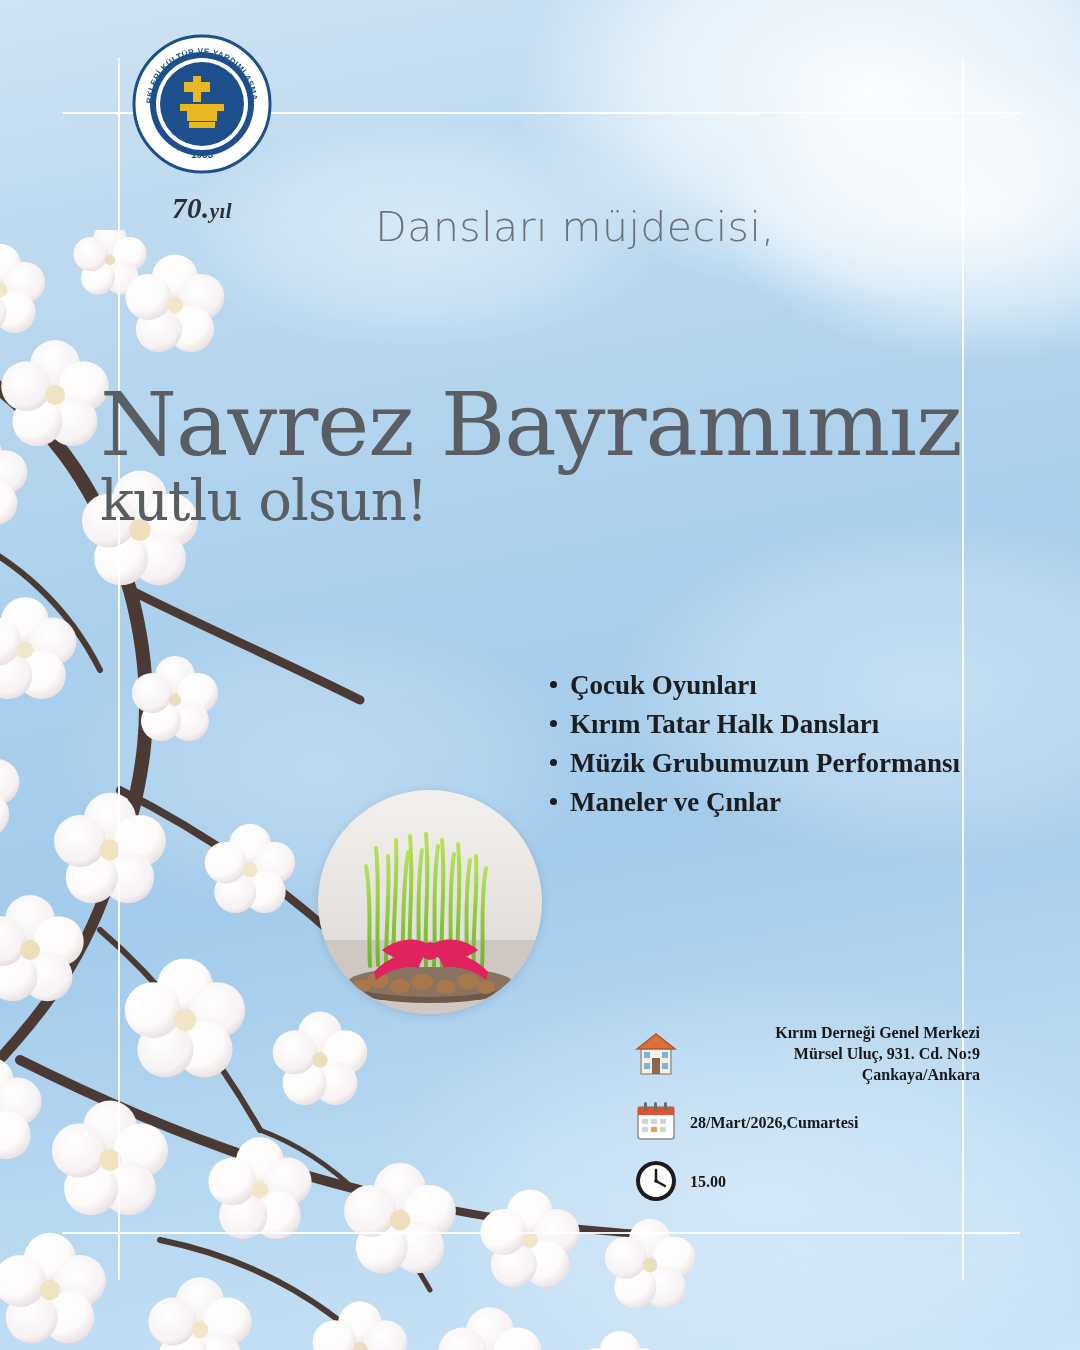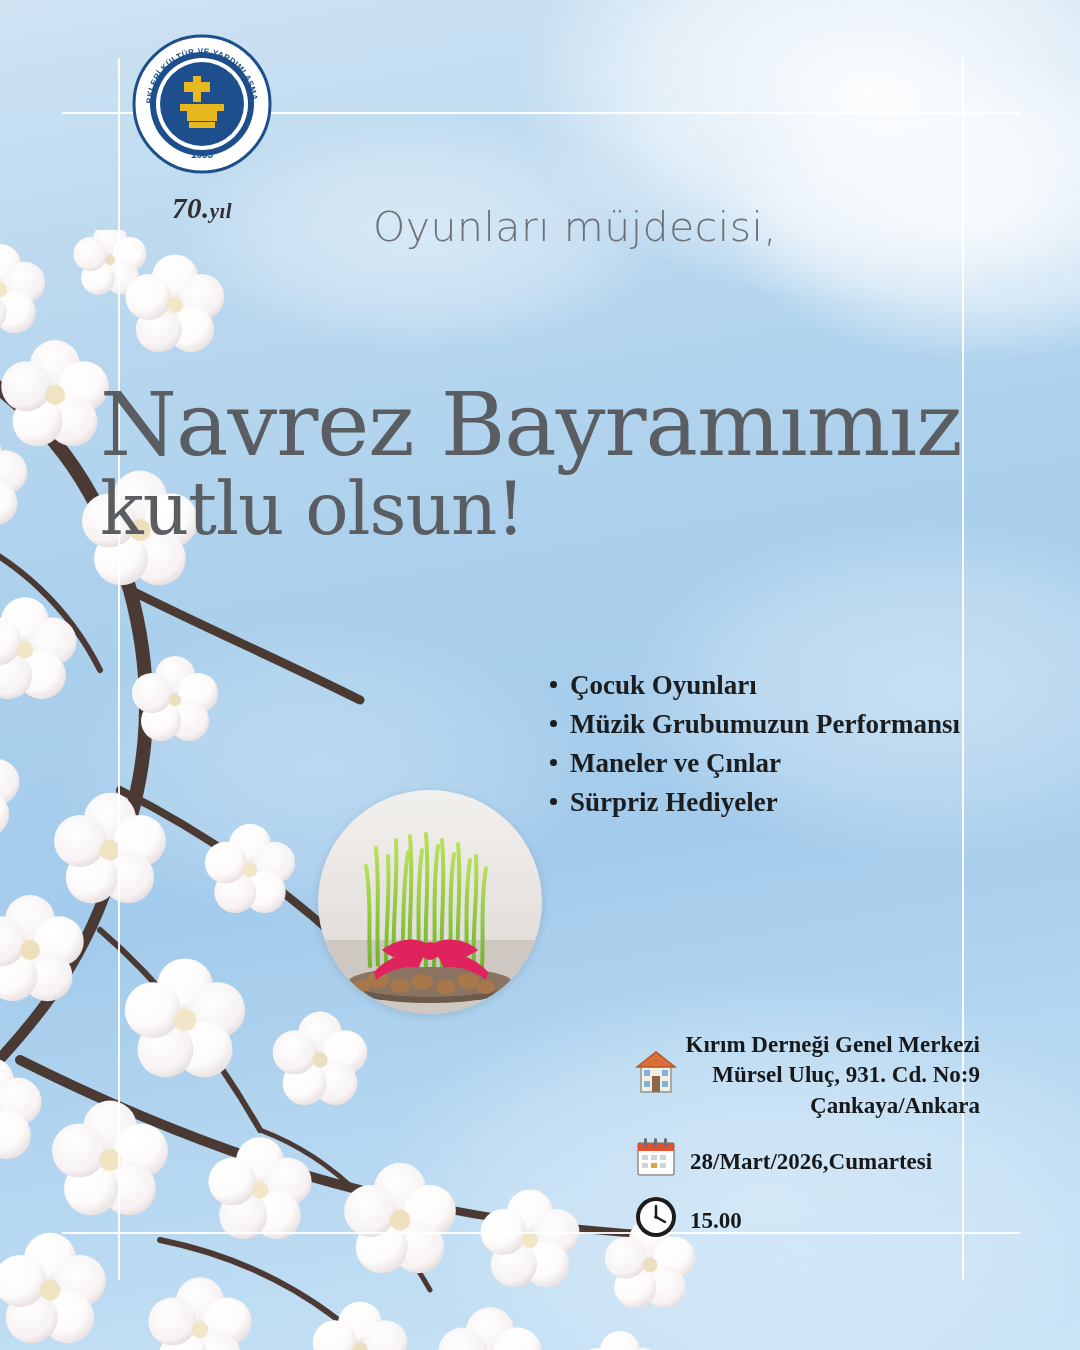--- a/index.html
+++ b/index.html
@@ -105,21 +105,21 @@
     top: 378px;
     width: 880px;
     text-align: left;
     color: #5a5e62;
     font-family: "DejaVu Serif", serif;
     font-size: 88px;
     line-height: 1.06;
     font-weight: normal;
     letter-spacing: -1px;
   }
-  .headline .l2 { display: block; font-size: 72px; }
+  .headline .l2 { display: block; font-size: 56px; }
 
   
   .program {
     position: absolute;
     left: 528px;
     top: 650px;
     color: #1b1d1f;
     font-family: "Liberation Serif", serif;
     font-size: 27px;
     font-weight: bold;
@@ -170,24 +170,23 @@
   .info-row .icon {
     width: 52px;
     flex: 0 0 52px;
     text-align: center;
     line-height: 0;
   }
   .info-row .txt {
     flex: 1;
     color: #16181a;
     font-family: "Liberation Serif", serif;
-    font-size: 23px;
+    font-size: 16px;
     font-weight: bold;
     line-height: 1.32;
-    margin-top: 8px;
   }
   .info-row.addr .txt { text-align: right; }
   .info-row.date { margin-top: 6px; }
   .info-row.date .txt,
   .info-row.time .txt { text-align: left; padding-left: 8px; }
   .info-row.time { margin-top: 12px; }
 </style>
 </head>
 <body>
 
@@ -453,34 +452,34 @@
         <text font-family="Liberation Sans, sans-serif" font-size="8.2" font-weight="bold" fill="#1c4f8c" letter-spacing="0.4">
           <textPath href="#sealArc" startOffset="50%" text-anchor="middle">KIRIM TÜRKLERİ KÜLTÜR VE YARDIMLAŞMA DERNEĞİ</textPath>
         </text>
         <text x="70" y="124" text-anchor="middle" font-family="Liberation Sans, sans-serif" font-size="10" font-weight="bold" fill="#1c4f8c">1955</text>
       </svg>
     </div>
     <div class="logo-years">70.<span class="small">yıl</span></div>
   </div>
 
   <div class="subtitle">
-    <span>Oyunları müjdecisi,</span>
+    <span>Dansları müjdecisi,</span>
   </div>
 
   <div class="headline">
     <span>Navrez Bayramımız</span>
     <span class="l2">kutlu olsun!</span>
   </div>
 
   <div class="program">
     <ul>
       <li>Çocuk Oyunları</li>
+      <li>Kırım Tatar Halk Dansları</li>
       <li>Müzik Grubumuzun Performansı</li>
       <li>Maneler ve Çınlar</li>
-      <li>Sürpriz Hediyeler</li>
     </ul>
   </div>
 
   <div class="sprout-photo">
     <svg width="224" height="224" viewBox="0 0 224 224" xmlns="http://www.w3.org/2000/svg">
       <defs>
         <linearGradient id="bgw" x1="0" y1="0" x2="0" y2="1">
           <stop offset="0%" stop-color="#f2f0ee"></stop>
           <stop offset="100%" stop-color="#dcd6d2"></stop>
         </linearGradient>

